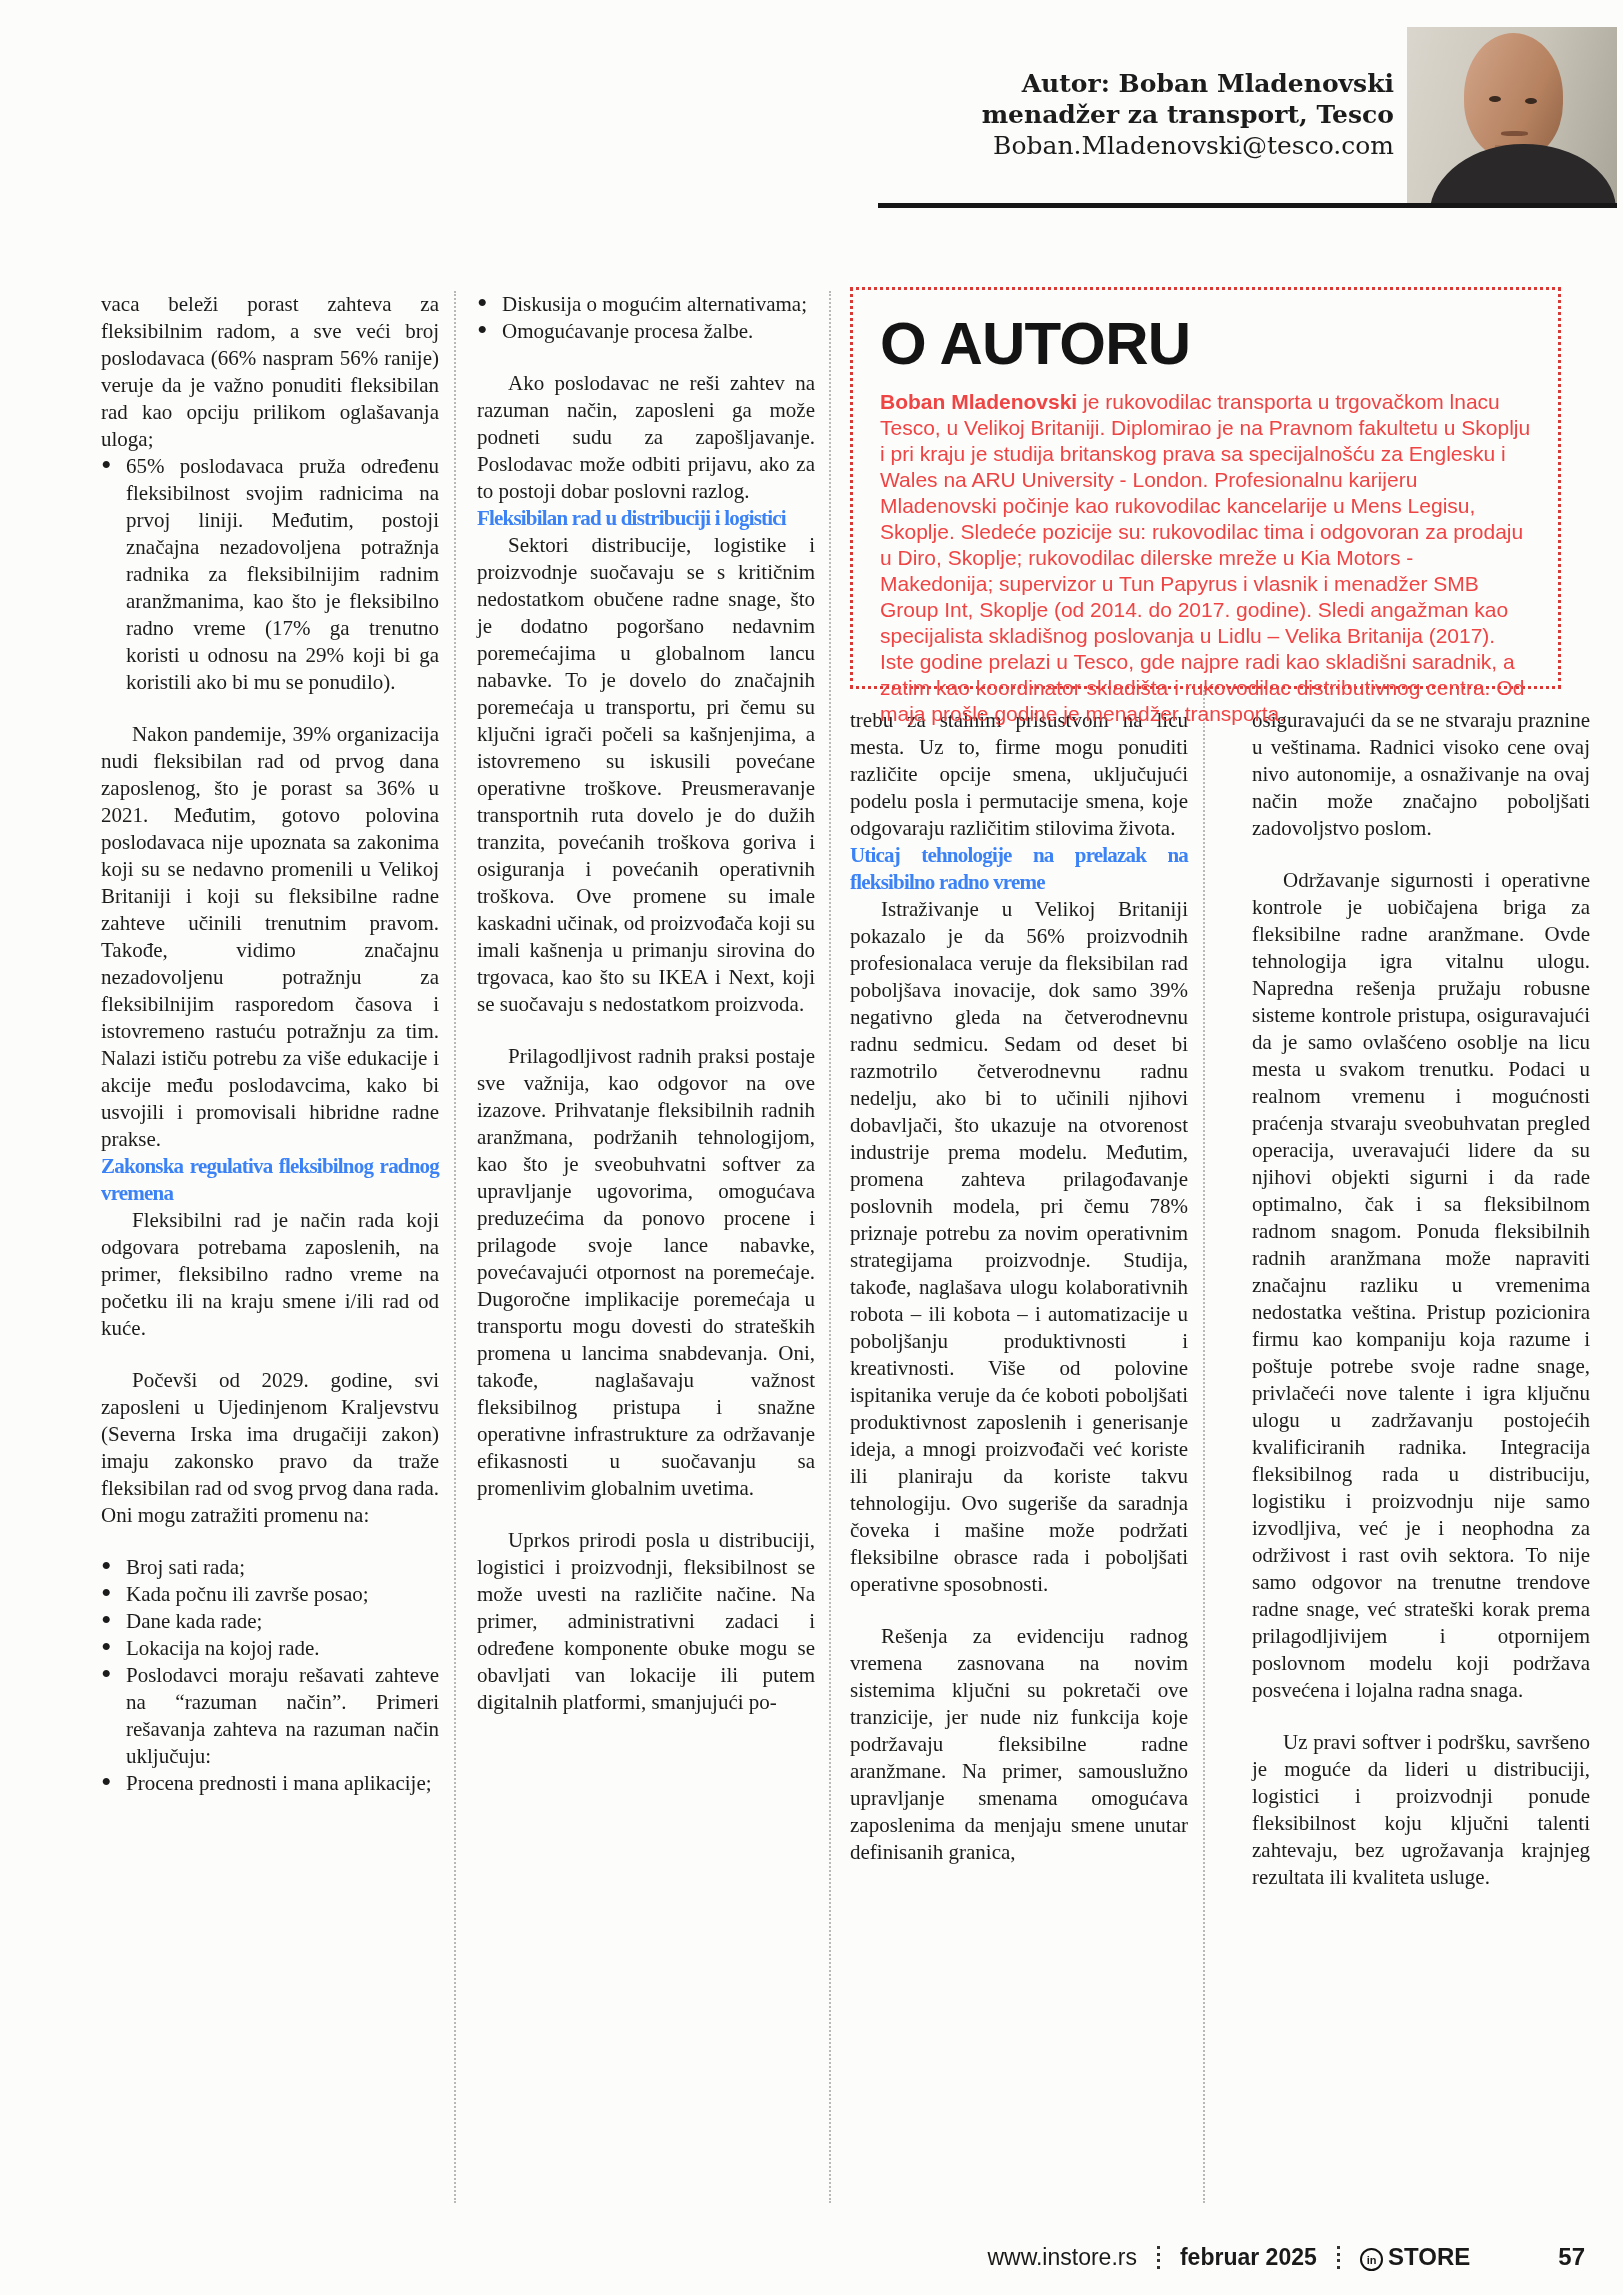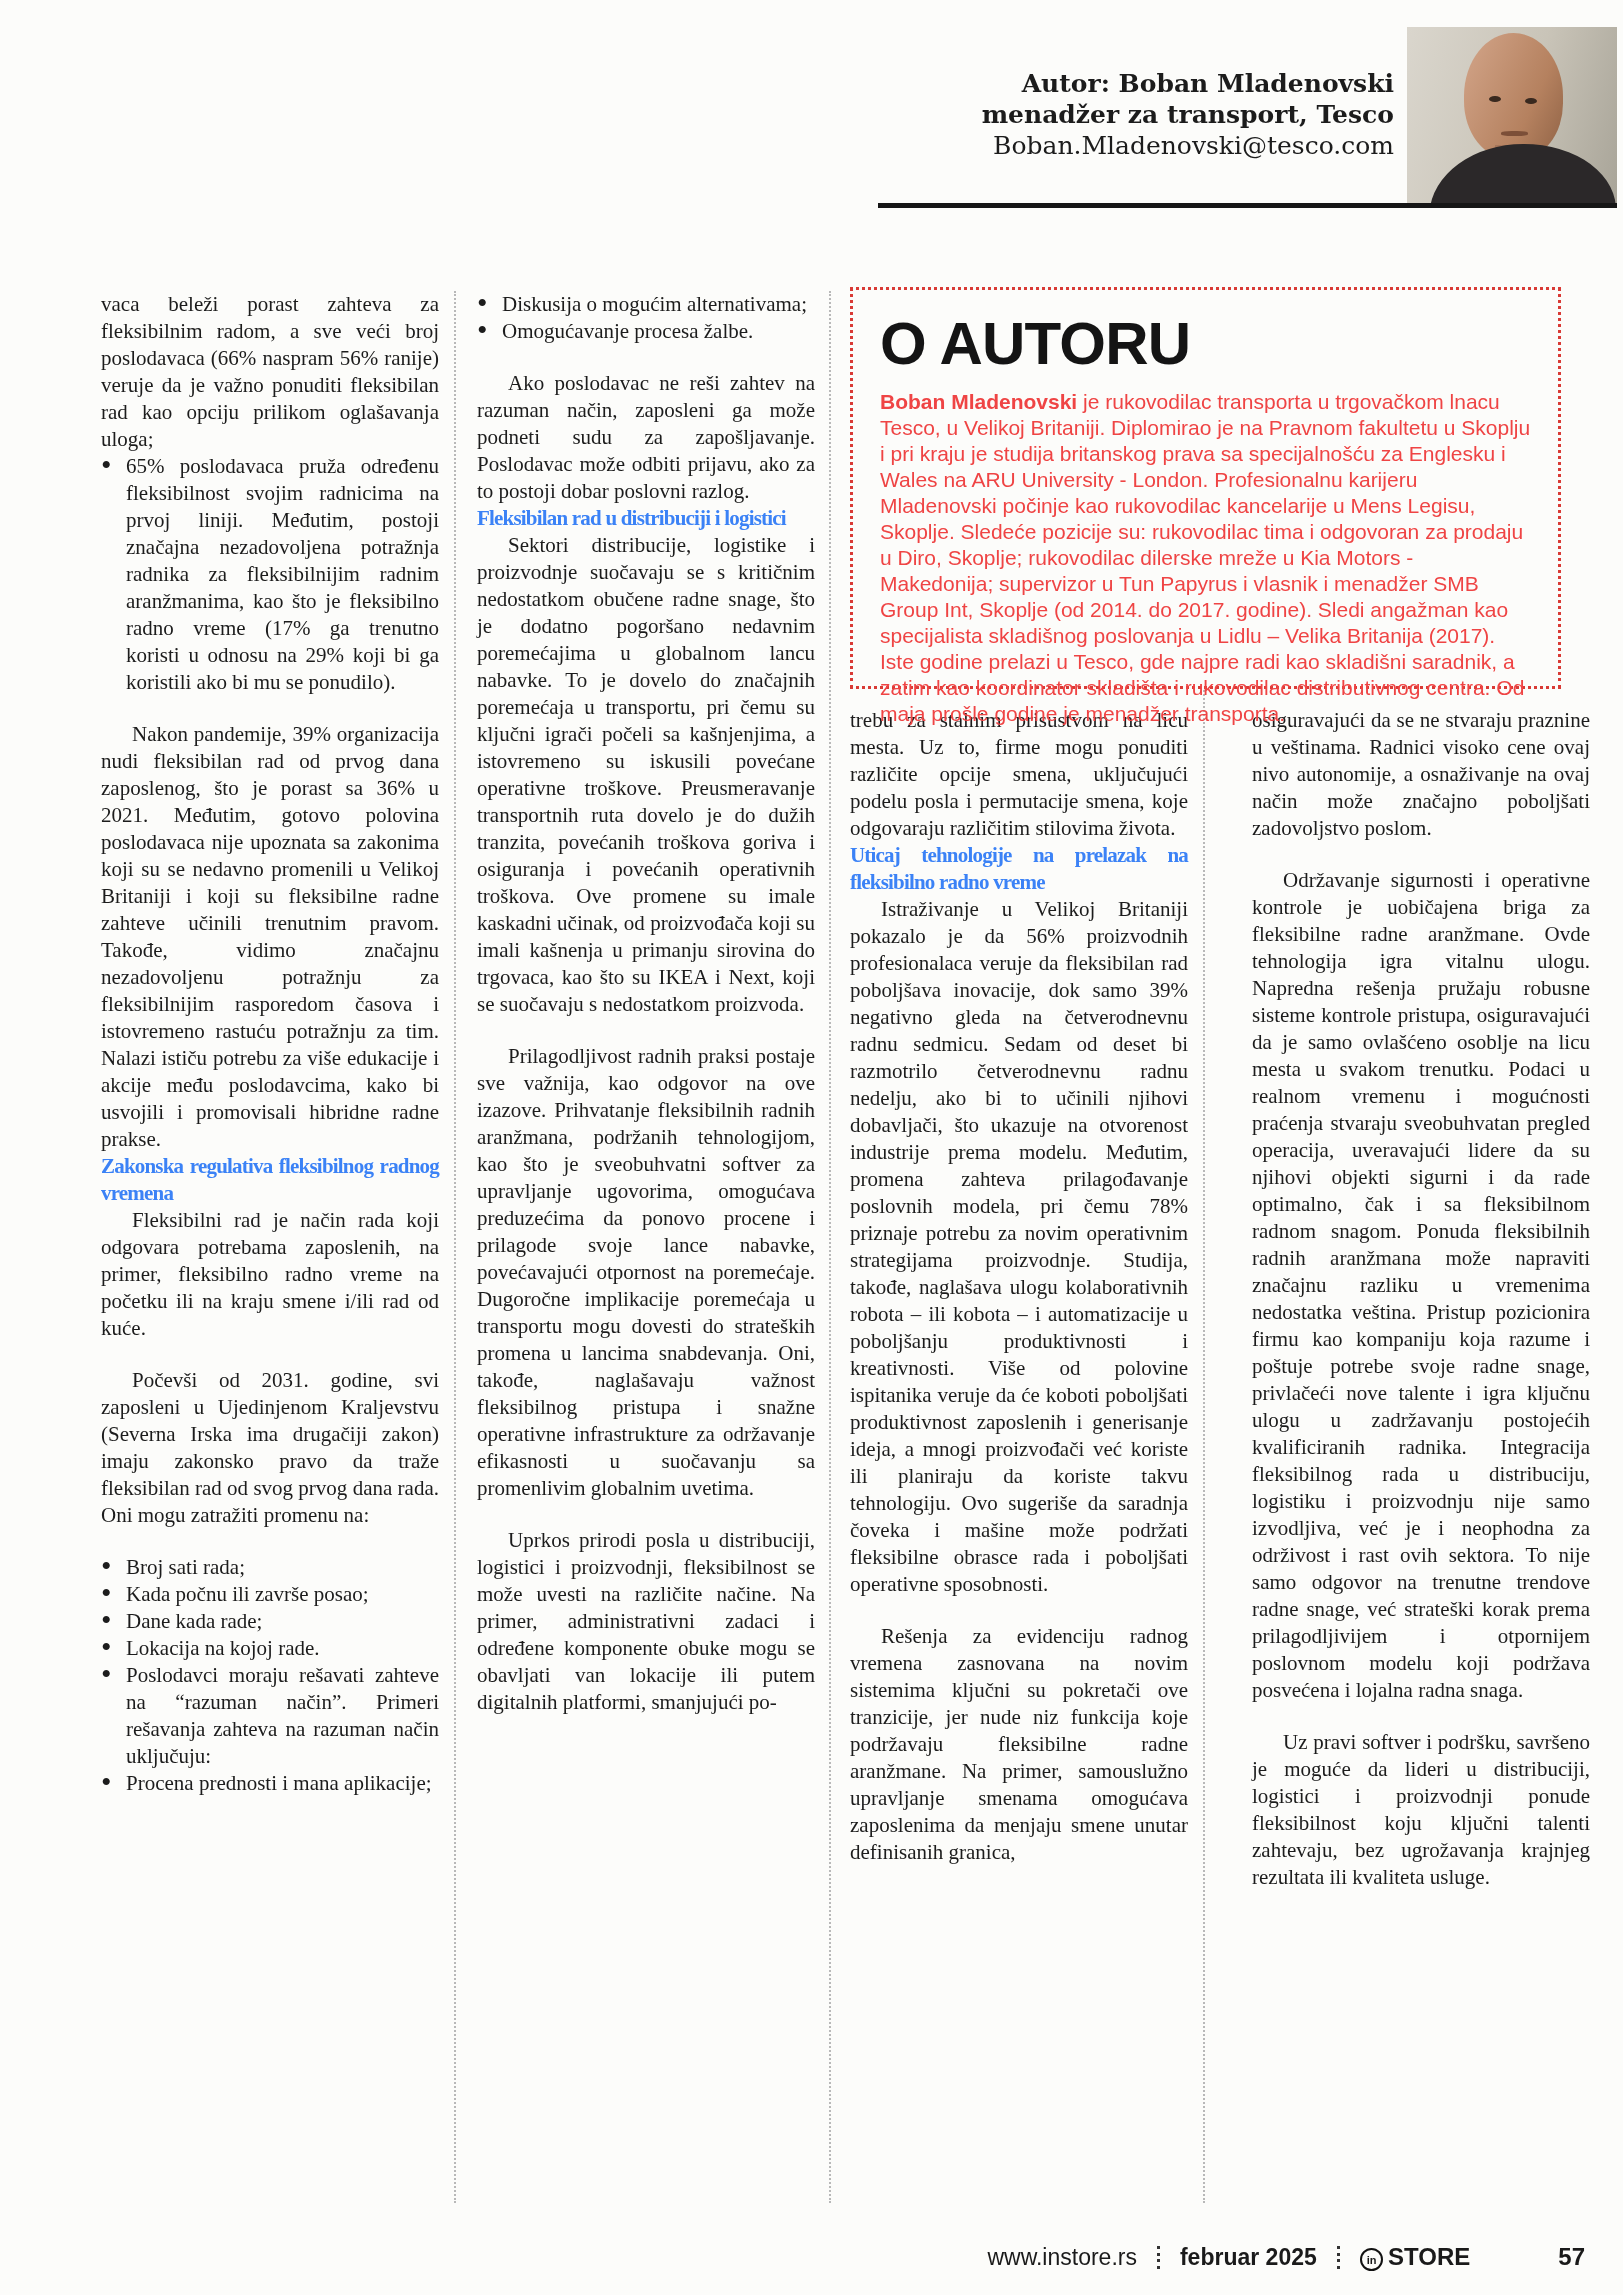--- a/index.html
+++ b/index.html
@@ -135,21 +135,21 @@
     <div class="about-title">O AUTORU</div>
     <p class="about-bio"><span class="b">Boban Mladenovski</span><span> je rukovodilac transporta u trgovačkom lnacu Tesco, u Velikoj Britaniji. Diplomirao je na Pravnom fakultetu u Skoplju i pri kraju je studija britanskog prava sa specijalnošću za Englesku i Wales na ARU University - London. Profesionalnu karijeru Mladenovski počinje kao rukovodilac kancelarije u Mens Legisu, Skoplje. Sledeće pozicije su: rukovodilac tima i odgovoran za prodaju u Diro, Skoplje; rukovodilac dilerske mreže u Kia Motors - Makedonija; supervizor u Tun Papyrus i vlasnik i menadžer SMB Group Int, Skoplje (od 2014. do 2017. godine). Sledi angažman kao specijalista skladišnog poslovanja u Lidlu – Velika Britanija (2017). Iste godine prelazi u Tesco, gde najpre radi kao skladišni saradnik, a zatim kao koordinator skladišta i rukovodilac distributivnog centra. Od maja prošle godine je menadžer transporta.</span></p>
   </div>
 
   <div class="col col1">
     <p>vaca beleži porast zahteva za fleksibilnim radom, a sve veći broj poslodavaca (66% naspram 56% ranije) veruje da je važno ponuditi fleksibilan rad kao opciju prilikom oglašavanja uloga;</p>
     <p class="bullet">65% poslodavaca pruža određenu fleksibilnost svojim radnicima na prvoj liniji. Međutim, postoji značajna nezadovoljena potražnja radnika za fleksibilnijim radnim aranžmanima, kao što je fleksibilno radno vreme (17% ga trenutno koristi u odnosu na 29% koji bi ga koristili ako bi mu se ponudilo).</p>
     <p class="gap ind">Nakon pandemije, 39% organizacija nudi fleksibilan rad od prvog dana zaposlenog, što je porast sa 36% u 2021. Međutim, gotovo polovina poslodavaca nije upoznata sa zakonima koji su se nedavno promenili u Velikoj Britaniji i koji su fleksibilne radne zahteve učinili trenutnim pravom. Takođe, vidimo značajnu nezadovoljenu potražnju za fleksibilnijim rasporedom časova i istovremeno rastuću potražnju za tim. Nalazi ističu potrebu za više edukacije i akcije među poslodavcima, kako bi usvojili i promovisali hibridne radne prakse.</p>
     <p class="h">Zakonska regulativa fleksibilnog radnog vremena</p>
     <p class="ind">Fleksibilni rad je način rada koji odgovara potrebama zaposlenih, na primer, fleksibilno radno vreme na početku ili na kraju smene i/ili rad od kuće.</p>
-    <p class="gap ind">Počevši od 2031. godine, svi zaposleni u Ujedinjenom Kraljevstvu (Severna Irska ima drugačiji zakon) imaju zakonsko pravo da traže fleksibilan rad od svog prvog dana rada. Oni mogu zatražiti promenu na:</p>
+    <p class="gap ind">Počevši od 2029. godine, svi zaposleni u Ujedinjenom Kraljevstvu (Severna Irska ima drugačiji zakon) imaju zakonsko pravo da traže fleksibilan rad od svog prvog dana rada. Oni mogu zatražiti promenu na:</p>
     <p class="bullet gap">Broj sati rada;</p>
     <p class="bullet">Kada počnu ili završe posao;</p>
     <p class="bullet">Dane kada rade;</p>
     <p class="bullet">Lokacija na kojoj rade.</p>
     <p class="bullet">Poslodavci moraju rešavati zahteve na “razuman način”. Primeri rešavanja zahteva na razuman način uključuju:</p>
     <p class="bullet">Procena prednosti i mana aplikacije;</p>
   </div>
 
   <div class="col col2">
     <p class="bullet">Diskusija o mogućim alternativama;</p>

